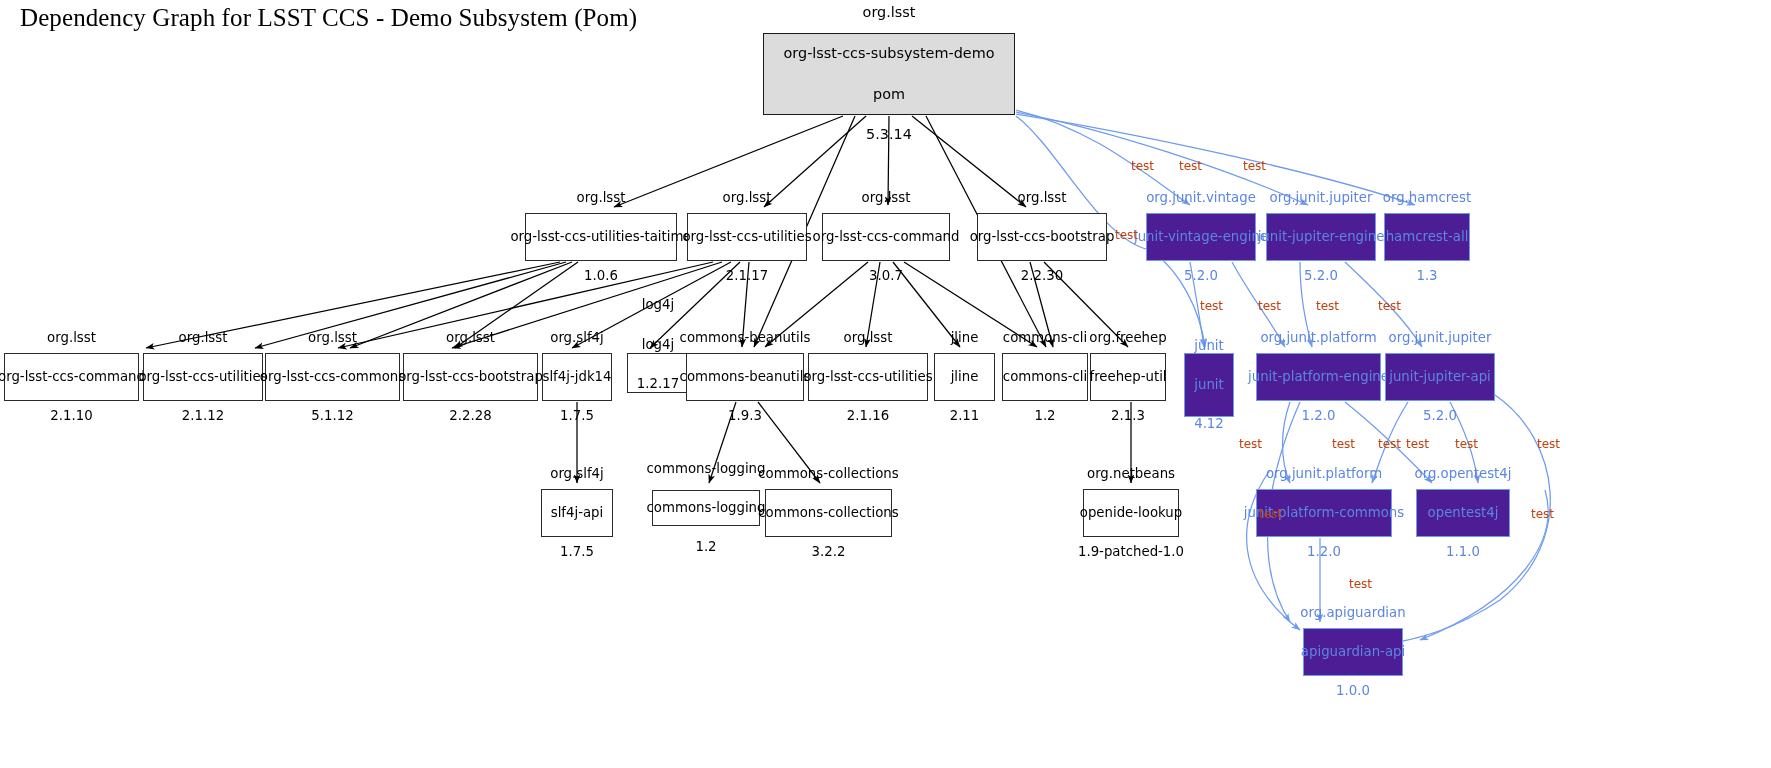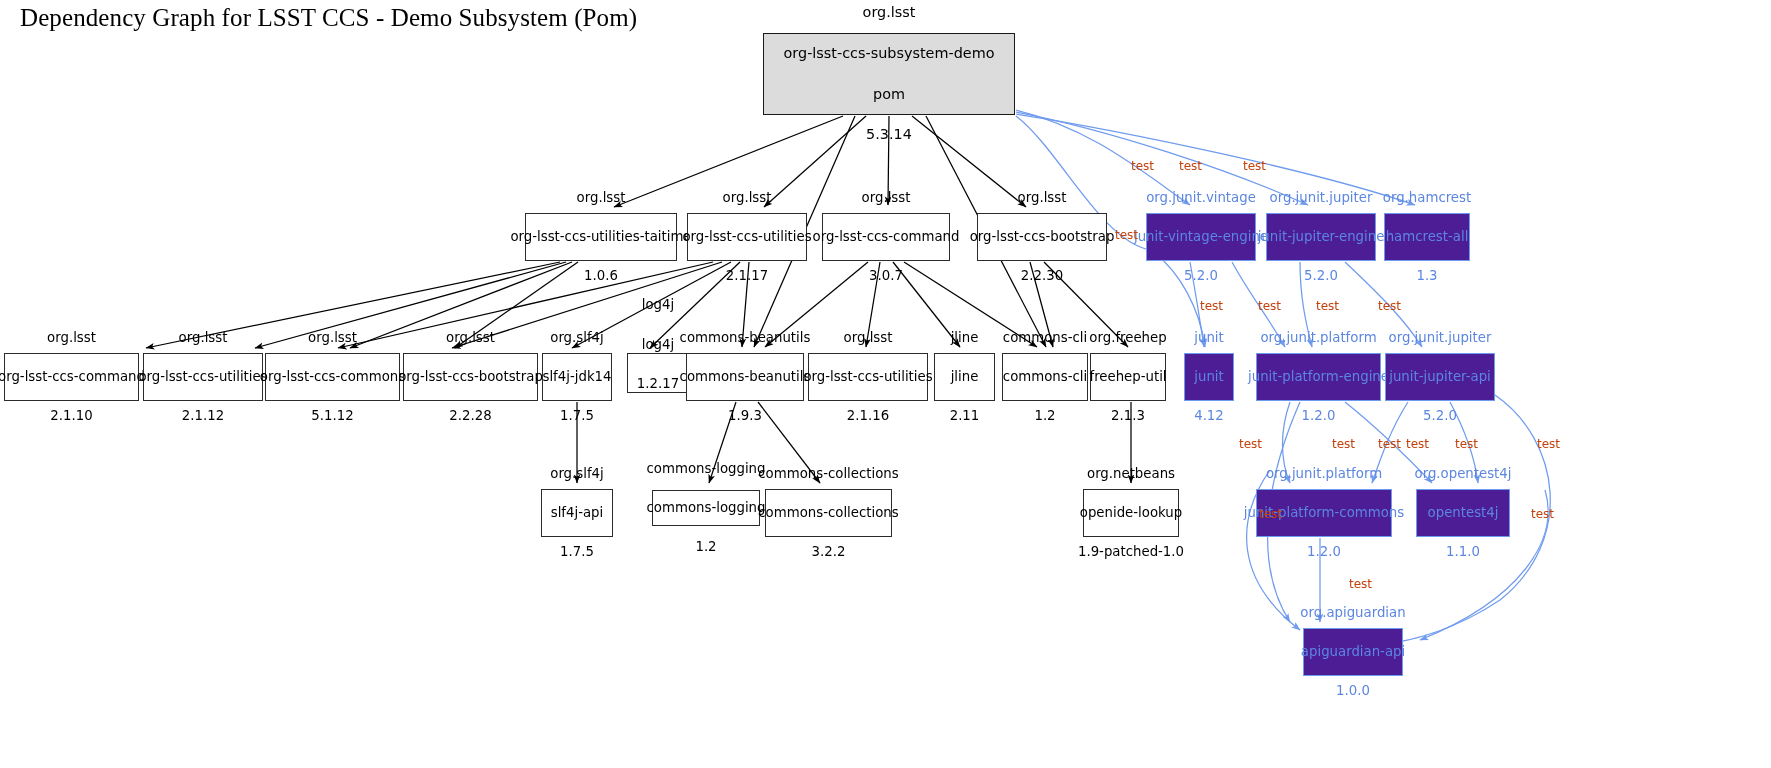--- a/index.html
+++ b/index.html
@@ -232,21 +232,21 @@
       <div class="node-box" style="left: 1002px; top: 353px; width: 86px; height: 48px; align-items: center;">
         <span class="node-line">commons-cli</span>
         <span class="node-line">commons-cli</span>
         <span class="node-line">1.2</span>
       </div>
       <div class="node-box" style="left: 1090px; top: 353px; width: 76px; height: 48px;">
         <span class="node-line">org.freehep</span>
         <span class="node-line">freehep-util</span>
         <span class="node-line">2.1.3</span>
       </div>
-      <div class="node-box test" style="left: 1184px; top: 353px; width: 50px; height: 48px;">
+      <div class="node-box test" style="left: 1184px; top: 353px; width: 50px; height: 64px;">
         <span class="node-line">junit</span>
         <span class="node-line">junit</span>
         <span class="node-line">4.12</span>
       </div>
       <div class="node-box test" style="left: 1256px; top: 353px; width: 125px; height: 48px;">
         <span class="node-line">org.junit.platform</span>
         <span class="node-line">junit-platform-engine</span>
         <span class="node-line">1.2.0</span>
       </div>
       <div class="node-box test" style="left: 1385px; top: 353px; width: 110px; height: 48px;">

